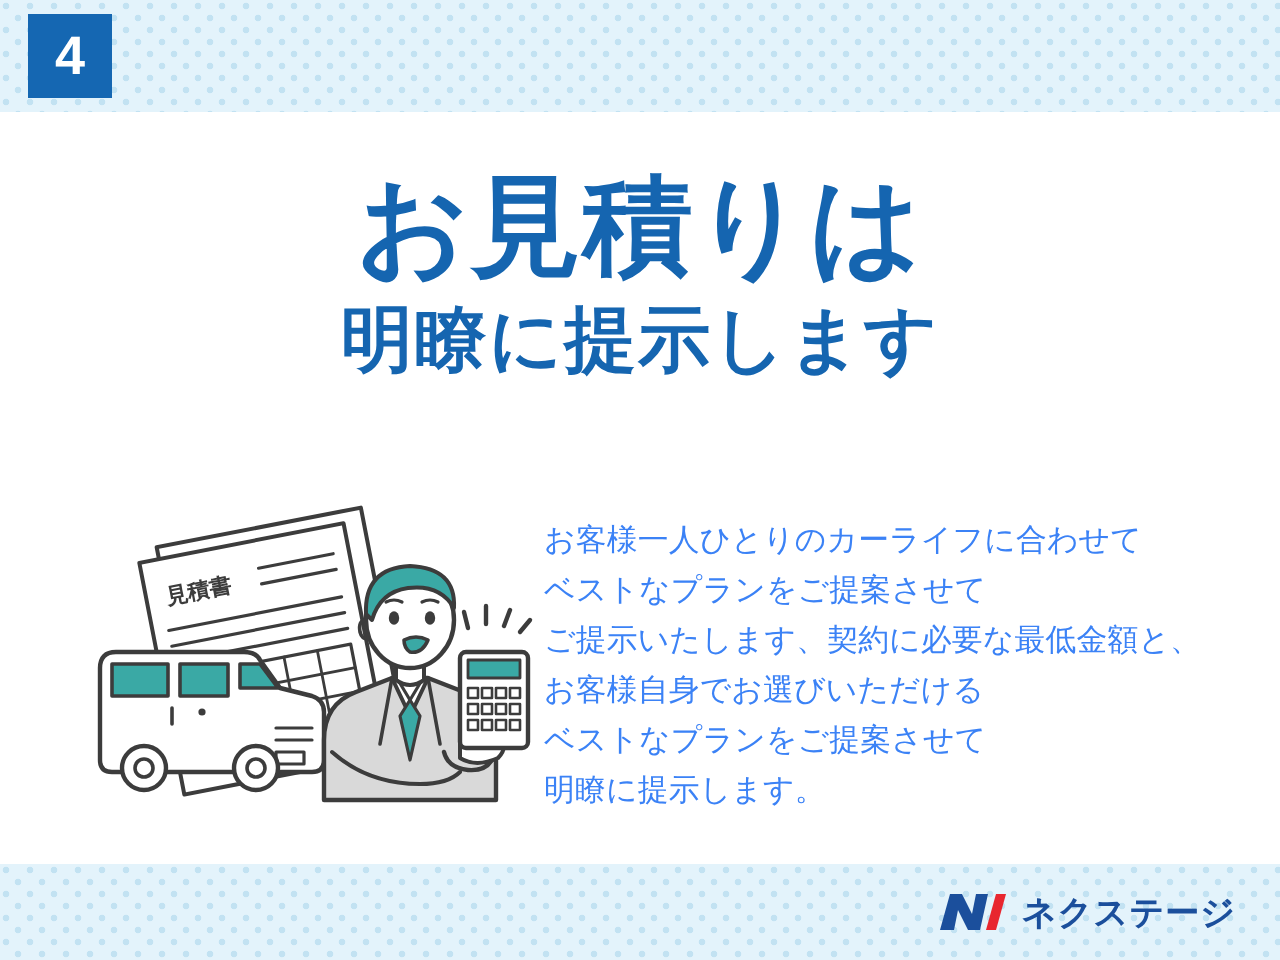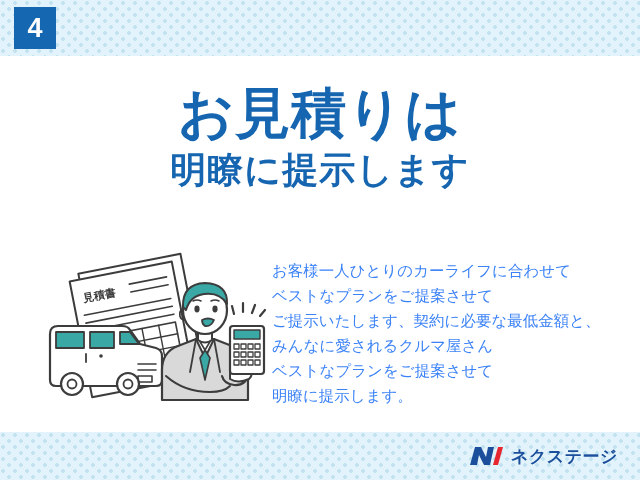--- a/index.html
+++ b/index.html
@@ -107,21 +107,21 @@
 
     <div id="headline">
       <span class="l1">お見積りは</span>
       <span class="l2">明瞭に提示します</span>
     </div>
 
     <div id="paragraph">
       <span class="pl">お客様一人ひとりのカーライフに合わせて</span>
       <span class="pl">ベストなプランをご提案させて</span>
       <span class="pl">ご提示いたします、契約に必要な最低金額と、</span>
-      <span class="pl">みんなに愛されるクルマ屋さん</span>
+      <span class="pl">お客様自身でお選びいただける</span>
       <span class="pl">ベストなプランをご提案させて</span>
       <span class="pl">明瞭に提示します。</span>
     </div>
 
     <div id="illus">
       <svg width="230" height="175" viewBox="0 0 230 175" xmlns="http://www.w3.org/2000/svg">
         <g fill="none" stroke="#3c3c3c" stroke-width="2" stroke-linejoin="round" stroke-linecap="round">
 
           <g transform="rotate(-11 110 65)">
 

